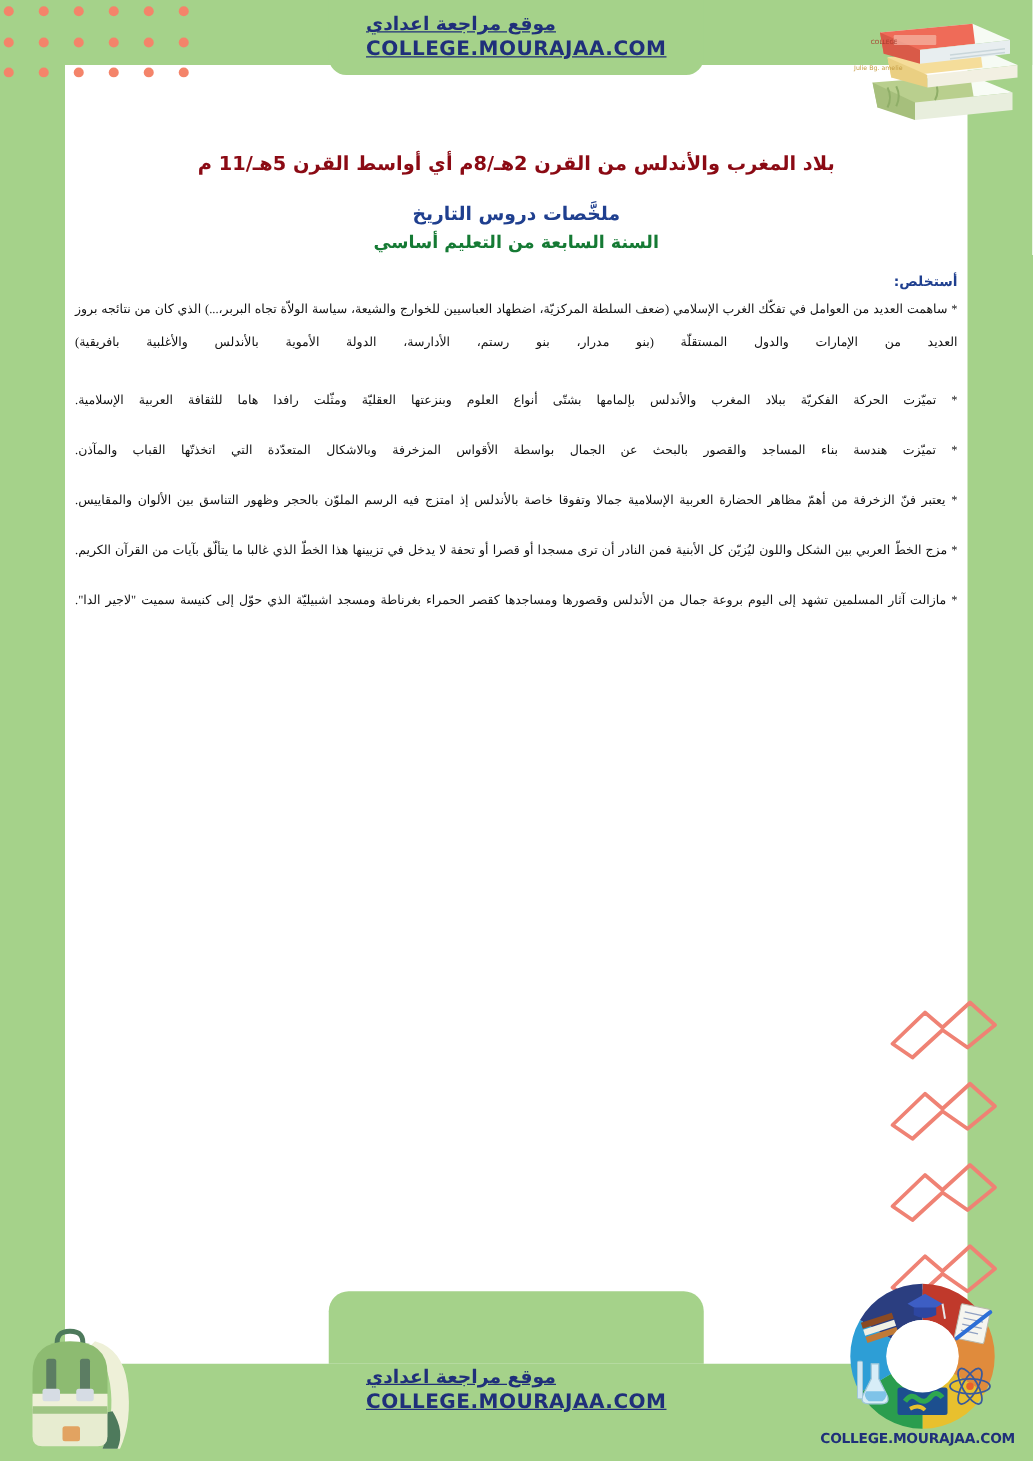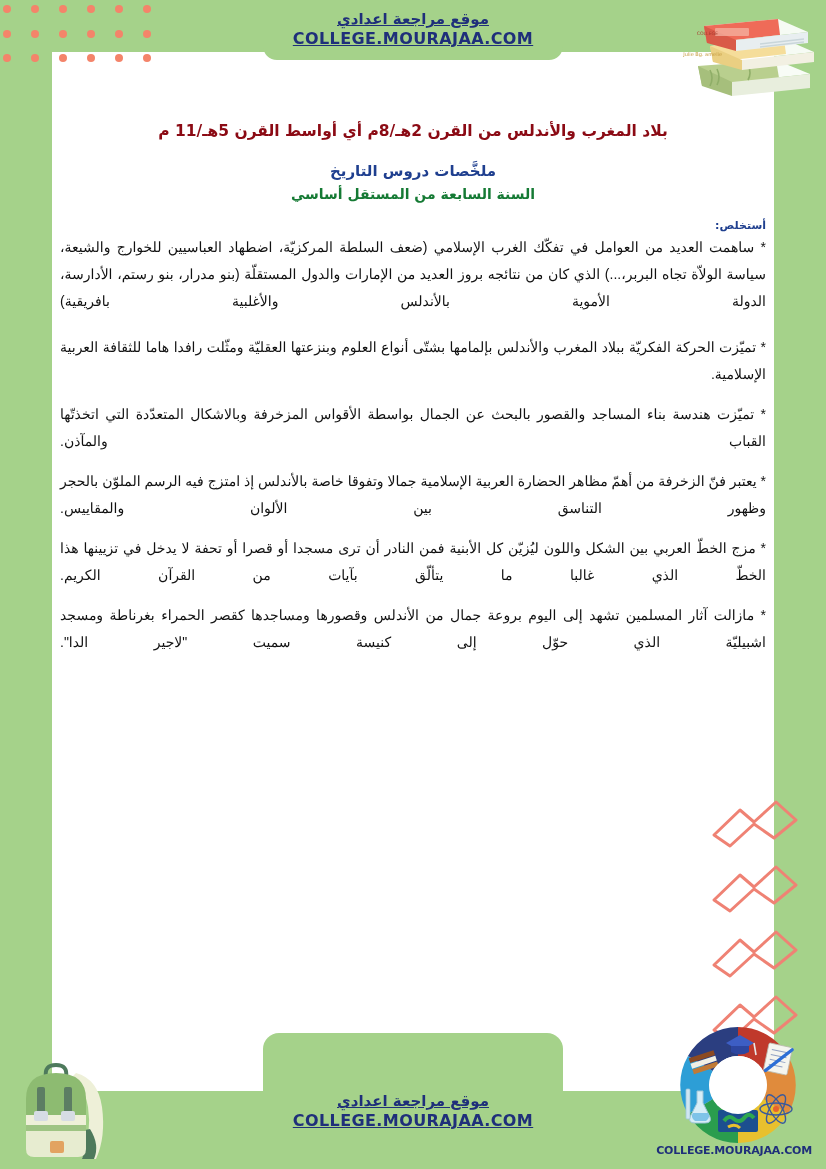--- a/index.html
+++ b/index.html
@@ -74,21 +74,21 @@
     top: 4px; left: 2px;
     width: 150px; height: 58px;
     z-index: 4;
   }
 
   
   .brand {
     position: absolute;
     left: 50%;
     transform: translateX(-50%);
-    text-align: center;
+    text-align: left;
     z-index: 6;
     white-space: nowrap;
   }
   .brand-ar {
     font-size: 15px;
     font-weight: bold;
     color: #1f2f7a;
     text-decoration: underline;
     line-height: 19px;
     direction: rtl;
@@ -181,22 +181,22 @@
   .section-head {
     font-size: 11px;
     font-weight: bold;
     color: #1f3f8f;
     text-align: right;
     margin: 6px 0 2px 0;
     direction: rtl;
   }
 
   .para {
-    font-family: Liberation Sans, sans-serif;
-    font-size: 14px;
+    font-family: Liberation Serif, serif;
+    font-size: 10px;
     color: #111111;
     line-height: 27px;
     text-align: justify;
     text-align-last: justify;
     margin-bottom: 19px;
     direction: rtl;
   }
   .para.tight { margin-bottom: 13px; }
 </style>
 </head>
@@ -357,21 +357,21 @@
   <div class="brand brand-footer">
     <div class="brand-ar">موقع مراجعة اعدادي</div>
     <div class="brand-url">COLLEGE.MOURAJAA.COM</div>
   </div>
 
   <div class="content">
 
     <div class="title-block">
       <div class="title-main">بلاد المغرب والأندلس من القرن 2هـ/8م أي أواسط القرن 5هـ/11 م</div>
       <div class="title-sub">ملخَّصات دروس التاريخ</div>
-      <div class="title-grade">السنة السابعة من المستقل أساسي</div>
+      <div class="title-grade">السنة السابعة من التعليم أساسي</div>
     </div>
 
     <div class="section-head">أستخلص:</div>
 
     <p class="para">* ساهمت العديد من العوامل في تفكّك الغرب الإسلامي (ضعف السلطة المركزيّة، اضطهاد العباسيين للخوارج والشيعة، سياسة الولاّة تجاه البربر،...) الذي كان من نتائجه بروز العديد من الإمارات والدول المستقلّة (بنو مدرار، بنو رستم، الأدارسة، الدولة الأموية بالأندلس والأغلبية بافريقية)</p>
     <p class="para tight">* تميّزت الحركة الفكريّة ببلاد المغرب والأندلس بإلمامها بشتّى أنواع العلوم وبنزعتها العقليّة ومثّلت رافدا هاما للثقافة العربية الإسلامية.</p>
     <p class="para tight">* تميّزت هندسة بناء المساجد والقصور بالبحث عن الجمال بواسطة الأقواس المزخرفة وبالاشكال المتعدّدة التي اتخذتّها القباب والمآذن.</p>
     <p class="para tight">* يعتبر فنّ الزخرفة من أهمّ مظاهر الحضارة العربية الإسلامية جمالا وتفوقا خاصة بالأندلس إذ امتزج فيه الرسم الملوّن بالحجر وظهور التناسق بين الألوان والمقاييس.</p>
     <p class="para tight">* مزج الخطّ العربي بين الشكل واللون ليُزيّن كل الأبنية فمن النادر أن ترى مسجدا أو قصرا أو تحفة لا يدخل في تزيينها هذا الخطّ الذي غالبا ما يتألّق بآيات من القرآن الكريم.</p>
     <p class="para tight">* مازالت آثار المسلمين تشهد إلى اليوم بروعة جمال من الأندلس وقصورها ومساجدها كقصر الحمراء بغرناطة ومسجد اشبيليّة الذي حوّل إلى كنيسة سميت "لاجير الدا".</p>

